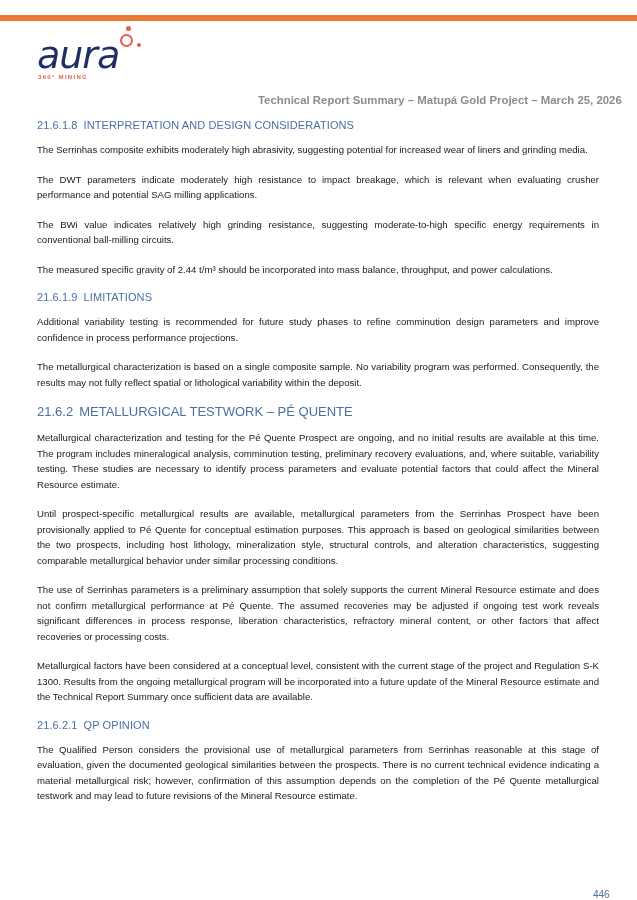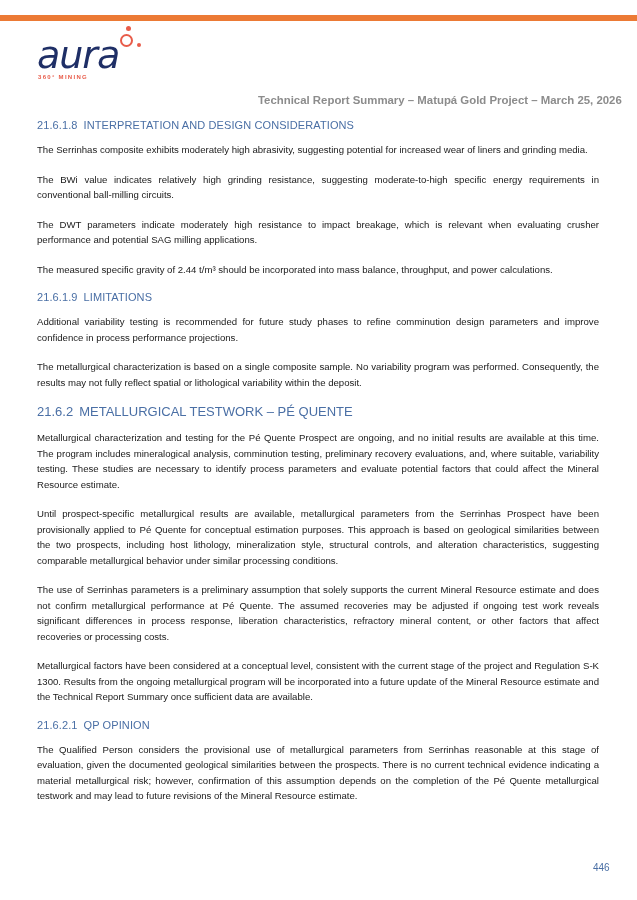--- a/index.html
+++ b/index.html
@@ -14,42 +14,42 @@
   .logo-dot1 { position: absolute; left: 89px; top: 0px; width: 5px; height: 5px; background: #e85c4a; border-radius: 50%; }
   .logo-dot2 { position: absolute; left: 100px; top: 17px; width: 4px; height: 4px; background: #e85c4a; border-radius: 50%; }
   .logo-tag { position: absolute; left: 1px; top: 48px; font-size: 6px; letter-spacing: 1.3px; color: #e85c4a;
               font-weight: bold; }
   .header-title { position: absolute; left: 258px; top: 46px; font-size: 11.4px; color: #8c8c8c; font-weight: bold; margin-top: 48px; }
   .content { position: absolute; left: 37px; top: 119px; width: 562px; }
   h3 { font-weight: normal; color: #4a6fa5; font-size: 11px; margin: 0 0 11px 0; letter-spacing: 0.1px; }
   h2 { font-weight: normal; color: #4a6fa5; font-size: 13px; margin: 0 0 11px 0; }
   p { font-size: 9.6px; line-height: 15.5px; margin: 8px 0 14px 0; text-align: justify; color: #1a1a1a; }
   .num { margin-right: 6px; }
-  .page-number { position: absolute; left: 593px; top: 862px; font-size: 10px; color: #4a6fa5; }
+  .page-number { position: absolute; left: 593px; top: 889px; font-size: 10px; color: #4a6fa5; }
 </style>
 </head>
 <body>
 
 <div class="top-bar"></div>
 
 <div class="logo">
   <span class="logo-word">aura</span>
   <span class="logo-dot1"></span>
   <span class="logo-o"></span>
   <span class="logo-dot2"></span>
   <span class="logo-tag">360° MINING</span>
 </div>
 
 <div class="header-title">Technical Report Summary – Matupá Gold Project – March 25, 2026</div>
 
 <div class="content">
   <h3><span class="num">21.6.1.8</span><span>INTERPRETATION AND DESIGN CONSIDERATIONS</span></h3>
   <p>The Serrinhas composite exhibits moderately high abrasivity, suggesting potential for increased wear of liners and grinding media.</p>
+  <p>The DWT parameters indicate moderately high resistance to impact breakage, which is relevant when evaluating crusher performance and potential SAG milling applications.</p>
   <p>The BWi value indicates relatively high grinding resistance, suggesting moderate-to-high specific energy requirements in conventional ball-milling circuits.</p>
-  <p>The DWT parameters indicate moderately high resistance to impact breakage, which is relevant when evaluating crusher performance and potential SAG milling applications.</p>
   <p>The measured specific gravity of 2.44 t/m³ should be incorporated into mass balance, throughput, and power calculations.</p>
 
   <h3><span class="num">21.6.1.9</span><span>LIMITATIONS</span></h3>
   <p>Additional variability testing is recommended for future study phases to refine comminution design parameters and improve confidence in process performance projections.</p>
   <p>The metallurgical characterization is based on a single composite sample. No variability program was performed. Consequently, the results may not fully reflect spatial or lithological variability within the deposit.</p>
 
   <h2><span class="num">21.6.2</span><span>METALLURGICAL TESTWORK – PÉ QUENTE</span></h2>
   <p>Metallurgical characterization and testing for the Pé Quente Prospect are ongoing, and no initial results are available at this time. The program includes mineralogical analysis, comminution testing, preliminary recovery evaluations, and, where suitable, variability testing. These studies are necessary to identify process parameters and evaluate potential factors that could affect the Mineral Resource estimate.</p>
   <p>Until prospect-specific metallurgical results are available, metallurgical parameters from the Serrinhas Prospect have been provisionally applied to Pé Quente for conceptual estimation purposes. This approach is based on geological similarities between the two prospects, including host lithology, mineralization style, structural controls, and alteration characteristics, suggesting comparable metallurgical behavior under similar processing conditions.</p>
   <p>The use of Serrinhas parameters is a preliminary assumption that solely supports the current Mineral Resource estimate and does not confirm metallurgical performance at Pé Quente. The assumed recoveries may be adjusted if ongoing test work reveals significant differences in process response, liberation characteristics, refractory mineral content, or other factors that affect recoveries or processing costs.</p>

